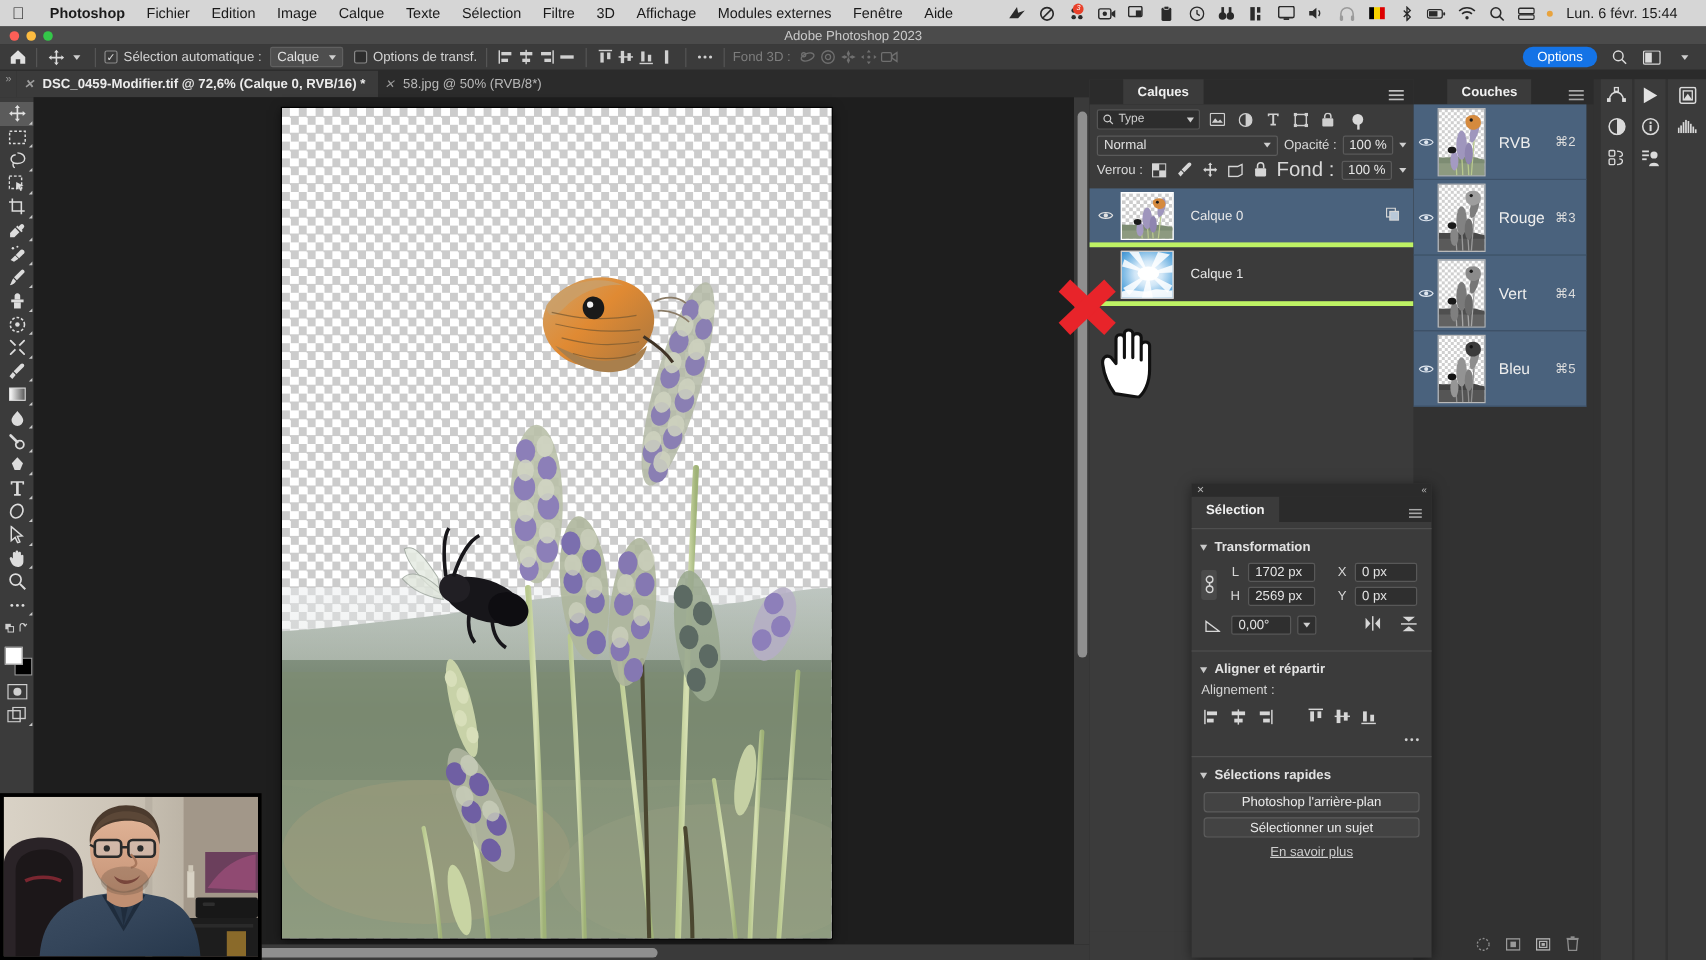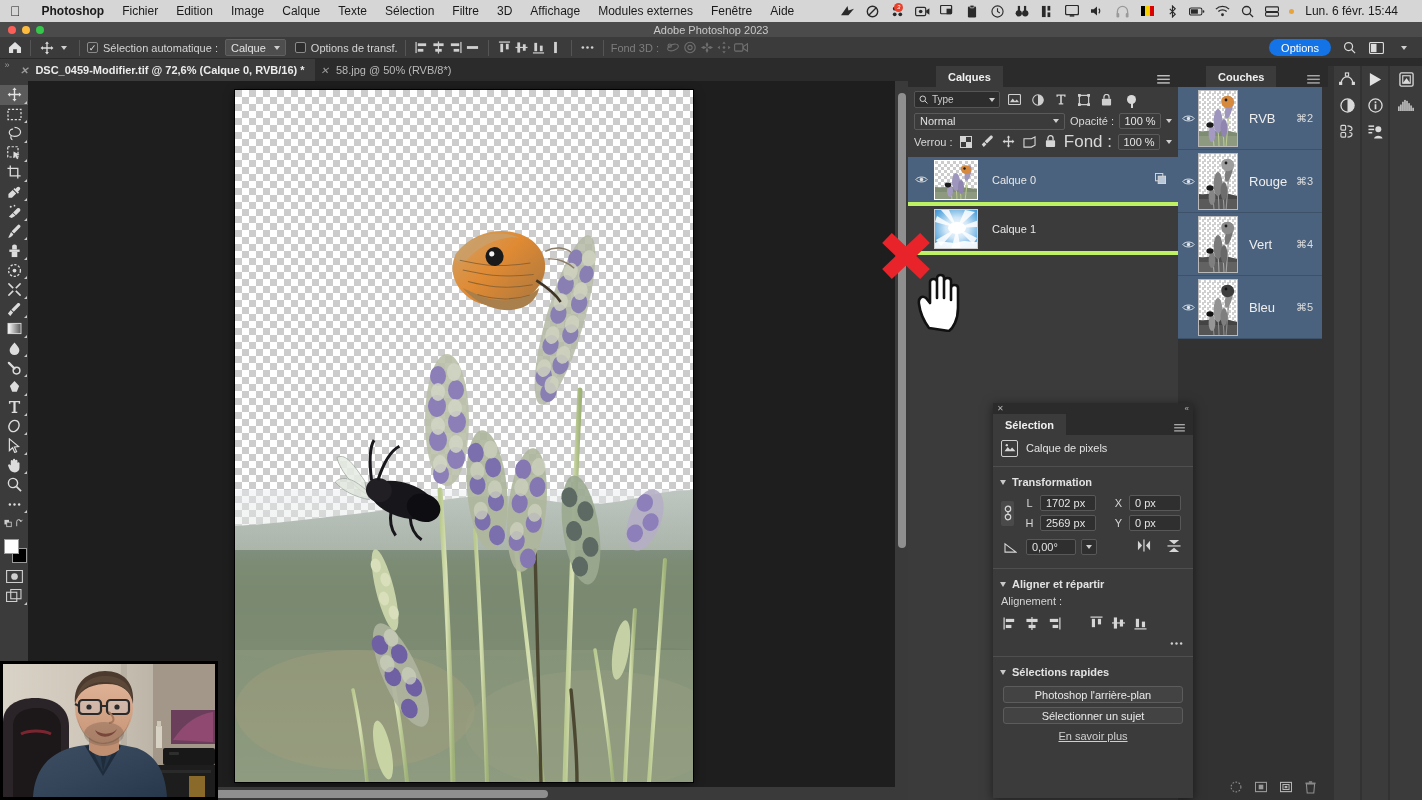--- a/index.html
+++ b/index.html
@@ -1350,29 +1350,20 @@
       <span class="panel-tab active">Sélection</span>
       <span class="panel-menu">
         <svg width="11" height="8" viewBox="0 0 12 9">
             <rect y="0" width="12" height="1.5" fill="#a8a8a8"></rect>
             <rect y="3.5" width="12" height="1.5" fill="#a8a8a8"></rect>
             <rect y="7" width="12" height="1.5" fill="#a8a8a8"></rect>
           </svg>
       </span>
     </div>
 
-    <div class="kindrow">
-      <span class="kind-ic">
-        <svg width="12" height="10" viewBox="0 0 13 11">
-            <path d="M0.5 9 L4 4.5 L6.6 7.5 L8.8 5 L12.5 9 Z" fill="#d6d6d6"></path>
-            <circle cx="3" cy="2.4" r="1.3" fill="#d6d6d6"></circle>
-          </svg>
-      </span>
-      <span style="font-size:11px;color:#e2e2e2;">Calque de pixels</span>
-    </div>
 
     <div class="divline"></div>
 
     <div class="sect-head">
       <i class="chev"></i>
       <span>Transformation</span>
     </div>
 
     <div style="display:flex; align-items:center; padding:2px 6px 0 6px;">
       <span class="linkbtn">

